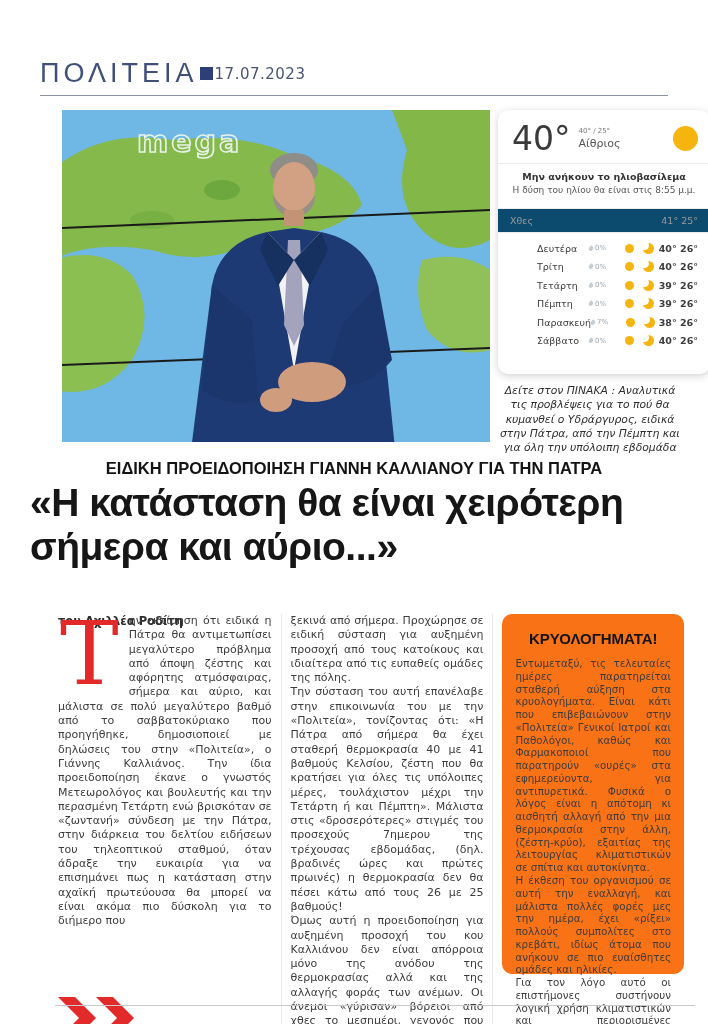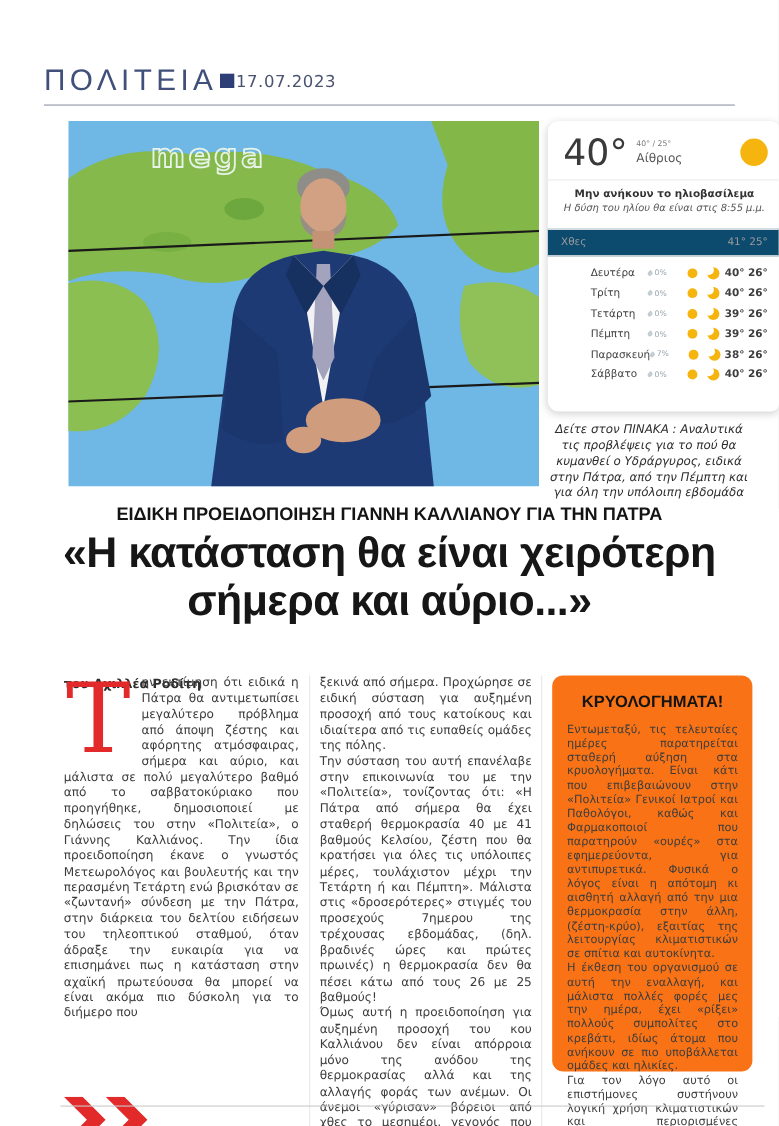--- a/index.html
+++ b/index.html
@@ -23,21 +23,21 @@
              background:#fff; border-radius:10px; box-shadow:0 2px 8px rgba(0,0,0,.18);
              font-family:"DejaVu Sans", sans-serif; }
   .w-top { display:flex; align-items:center; padding:12px 12px 8px 14px; }
   .w-temp { font-size:33px; font-weight:400; color:#3a3a3a; line-height:1; }
   .w-mid { margin-left:8px; flex:1; }
   .w-range { font-size:7px; color:#777; }
   .w-cond { font-size:11px; color:#555; margin-top:2px; }
   .w-sun { width:25px; height:25px; border-radius:50%; background:#f6b40e; }
   .w-sunset { border-top:1px solid #ececec; padding:7px 8px 9px; text-align:center; }
   .w-sunset-title { font-size:9.5px; font-weight:bold; color:#333; }
-  .w-sunset-text { font-size:9px; color:#555; margin-top:3px;font-style:italic; }
+  .w-sunset-text { font-size:9px; color:#555; margin-top:3px; }
   .w-yesterday { background:#0c4a6e; border-top:1px solid #ececec; border-bottom:1px solid #ececec;
                  display:flex; justify-content:space-between; padding:6px 12px; margin-top:4px;}
   .w-yest-label, .w-yest-temps { font-size:9.5px; color:#9a9a9a; }
   .w-days { padding:6px 12px 4px;margin-left:27px; }
   .w-day-row { display:flex; align-items:center; height:18.5px; }
   .w-day-name { font-size:9.5px; color:#3d3d3d; font-weight:500; flex:1; }
   .w-rain { display:flex; align-items:center; gap:2px; width:26px; }
   .w-drop { width:4px; height:5px; background:#c3cdd4; border-radius:0 50% 50% 50%; transform:rotate(45deg); }
   .w-rain-pct { font-size:7px; color:#9aa6ad; }
   .w-ic { width:9px; height:9px; border-radius:50%; background:#f6b40e; margin-left:10px; }
@@ -45,21 +45,21 @@
   .w-moon .m1 { position:absolute; inset:0; border-radius:50%; background:#f6b40e; }
   .w-moon .m2 { position:absolute; left:-3px; top:-2px; width:9px; height:9px; border-radius:50%; background:#fff; }
   .w-day-temps { font-size:9.5px; font-weight:bold; color:#3d3d3d; width:44px; text-align:right; }
   
   .caption { position:absolute; left:496px; top:384px; width:188px;
              font-size:10.8px; font-style:italic; color:#2e2e2e; line-height:1.32;
              text-align:center; }
   
   .kicker { position:absolute; left:40px; top:459px; width:628px; text-align:center;
             font-family:"Liberation Sans", sans-serif; font-size:16.5px; font-weight:800; color:#141414; }
-  .headline { position:absolute; left:30px; top:481px; width:648px; text-align:center;
+  .headline { position:absolute; left:30px; top:481px; width:648px; text-align:left;
               font-family:"Liberation Sans", sans-serif; font-size:39px; line-height:1.12;
               font-weight:900; color:#161616; letter-spacing:-0.5px; }
   .byline { position:absolute; left:58px; top:614px; font-size:11.5px; font-weight:bold; color:#2d2d2d; }
   
   .body-wrap { position:absolute; left:58px; top:614px; width:626px; display:flex; }
   .col { font-size:11px; line-height:1.3; color:#3c3c3c; text-align:justify; }
   .col1 { width:227px; padding-right:9px; border-right:1px solid #e8e8e8; }
   .col2 { width:215px; padding:0 9px; border-right:1px solid #e8e8e8; }
   .col p { margin:0; }
   .dropcap { float:left; font-family:"DejaVu Serif", serif; font-size:88px; line-height:0.78;
@@ -246,21 +246,21 @@
 
     <div class="col col2">
       <p>ξεκινά από σήμερα. Προχώρησε σε ειδική σύσταση για αυξημένη προσοχή από τους κατοίκους και ιδιαίτερα από τις ευπαθείς ομάδες της πόλης.</p>
       <p>Την σύσταση του αυτή επανέλαβε στην επικοινωνία του με την «Πολιτεία», τονίζοντας ότι: «Η Πάτρα από σήμερα θα έχει σταθερή θερμοκρασία 40 με 41 βαθμούς Κελσίου, ζέστη που θα κρατήσει για όλες τις υπόλοιπες μέρες, τουλάχιστον μέχρι την Τετάρτη ή και Πέμπτη».  Μάλιστα στις «δροσερότερες» στιγμές του προσεχούς 7ημερου της τρέχουσας εβδομάδας, (δηλ. βραδινές ώρες και πρώτες πρωινές) η θερμοκρασία δεν θα πέσει κάτω από τους 26 με 25 βαθμούς!</p>
       <p>Όμως αυτή η προειδοποίηση για αυξημένη προσοχή του κου Καλλιάνου δεν είναι απόρροια μόνο της ανόδου της θερμοκρασίας αλλά και της αλλαγής φοράς των ανέμων. Οι άνεμοι «γύρισαν» βόρειοι από χθες το μεσημέρι, γεγονός που συνεπάγεται μεγαλύτερη άπνοια στην πόλη (λόγω μορφολογίας εδάφους και ορεινών όγκων) ενώ αυτό σε συνδυασμό και με την πάγια «συντροφιά» της πόλης, την υγρασία, θα διαμορφώσει ένα άκρως εκρηκτικό «κοκτέιλ» αποπνικτικής ατμόσφαιρας!</p>
     </div>
 
     <div class="sidebar">
       <div class="sb-title">ΚΡΥΟΛΟΓΗΜΑΤΑ!</div>
       <p class="sb-p">Εντωμεταξύ, τις τελευταίες ημέρες παρατηρείται σταθερή αύξηση στα κρυολογήματα. Είναι κάτι που επιβεβαιώνουν στην «Πολιτεία» Γενικοί Ιατροί και Παθολόγοι, καθώς και Φαρμακοποιοί που παρατηρούν «ουρές» στα εφημερεύοντα, για αντιπυρετικά. Φυσικά ο λόγος είναι η απότομη κι αισθητή αλλαγή από την μια θερμοκρασία στην άλλη, (ζέστη-κρύο), εξαιτίας της λειτουργίας κλιματιστικών σε σπίτια και αυτοκίνητα.</p>
-      <p class="sb-p">Η έκθεση του οργανισμού σε αυτή την εναλλαγή, και μάλιστα πολλές φορές μες την ημέρα, έχει «ρίξει» πολλούς συμπολίτες στο κρεβάτι, ιδίως άτομα που ανήκουν σε πιο υποβάλλεται ομάδες και ηλικίες.</p>
+      <p class="sb-p">Η έκθεση του οργανισμού σε αυτή την εναλλαγή, και μάλιστα πολλές φορές μες την ημέρα, έχει «ρίξει» πολλούς συμπολίτες στο κρεβάτι, ιδίως άτομα που ανήκουν σε πιο ευαίσθητες ομάδες και ηλικίες.</p>
       <p class="sb-p">Για τον λόγο αυτό οι επιστήμονες συστήνουν λογική χρήση κλιματιστικών και περιορισμένες μετακινήσεις ώστε το σώμα να μην υποβάλλεται σε αυτή την εναλλαγή.</p>
     </div>
 
   </div>
 
   <div class="bottom-rule"></div>
 
 </div>
 
 </body></html>

